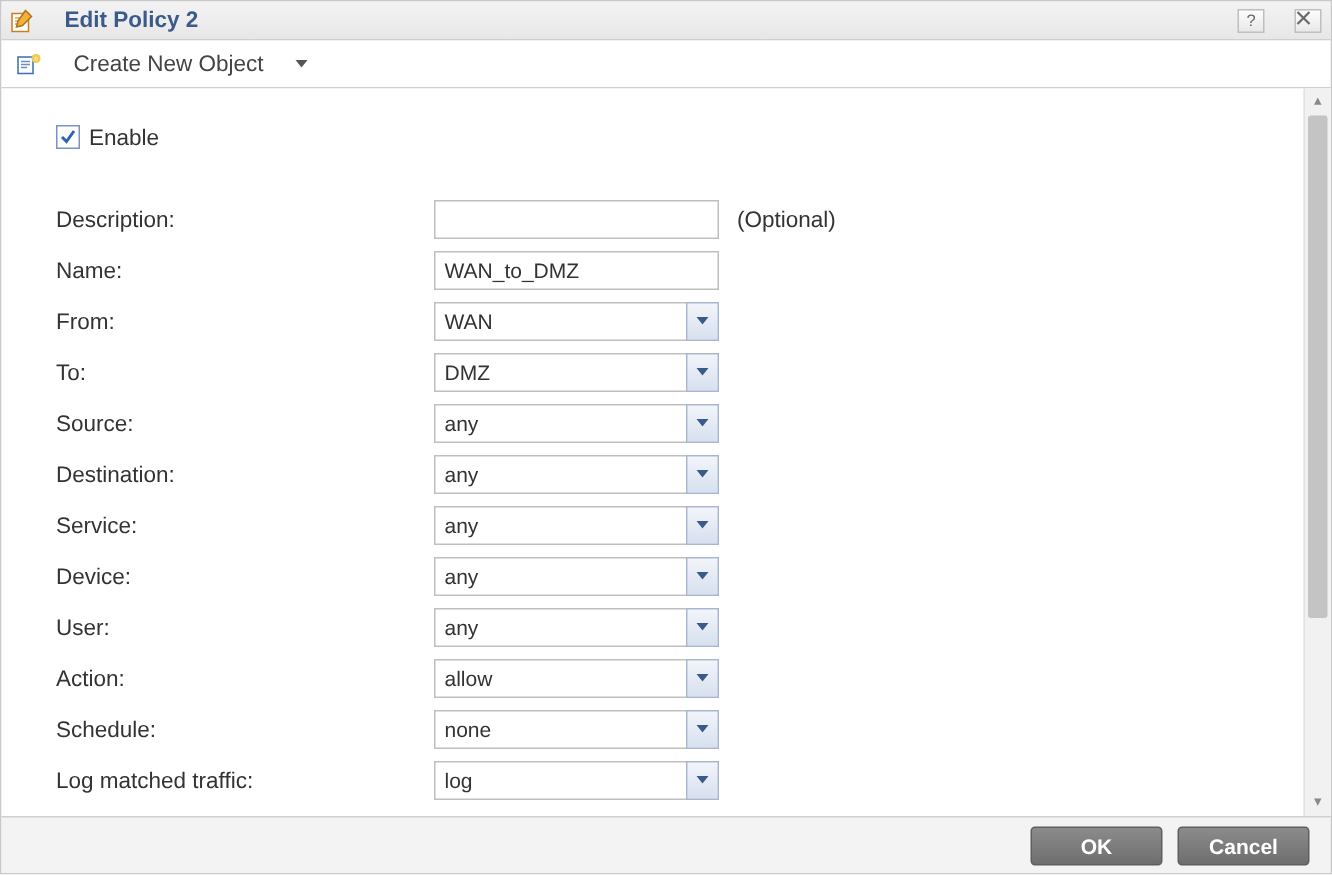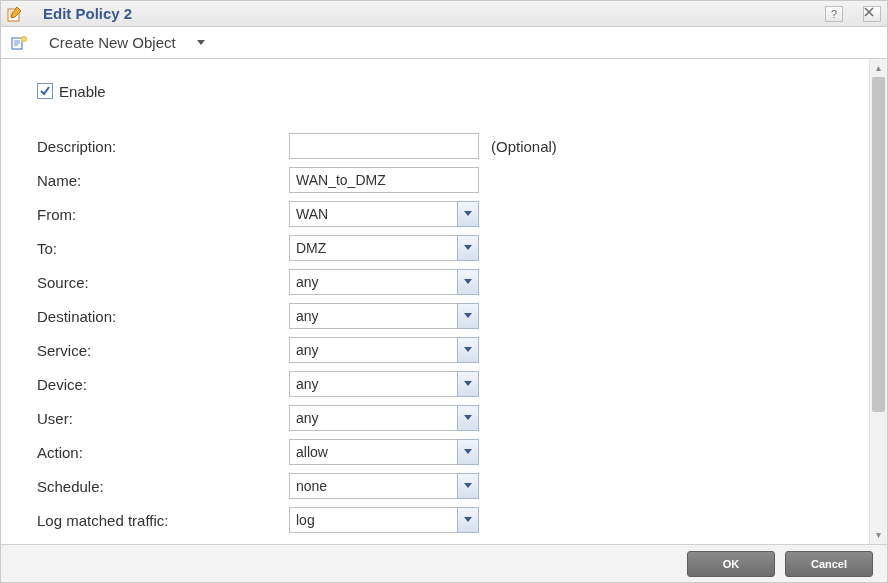--- a/index.html
+++ b/index.html
@@ -181,21 +181,21 @@
     justify-content: flex-end;
     padding: 0 14px;
     gap: 10px;
   }
   .btn {
     min-width: 88px;
     height: 26px;
     border: 1px solid #5f5f5f;
     background: linear-gradient(#8b8b8b, #6e6e6e);
     color: #fff;
-    font-size: 11px;
+    font-size: 14px;
     font-weight: bold;
     text-align: center;
     line-height: 24px;
     border-radius: 3px;
     cursor: pointer;
     padding: 0 17px;
   }
   svg { display: block; }
 </style>
 </head>

